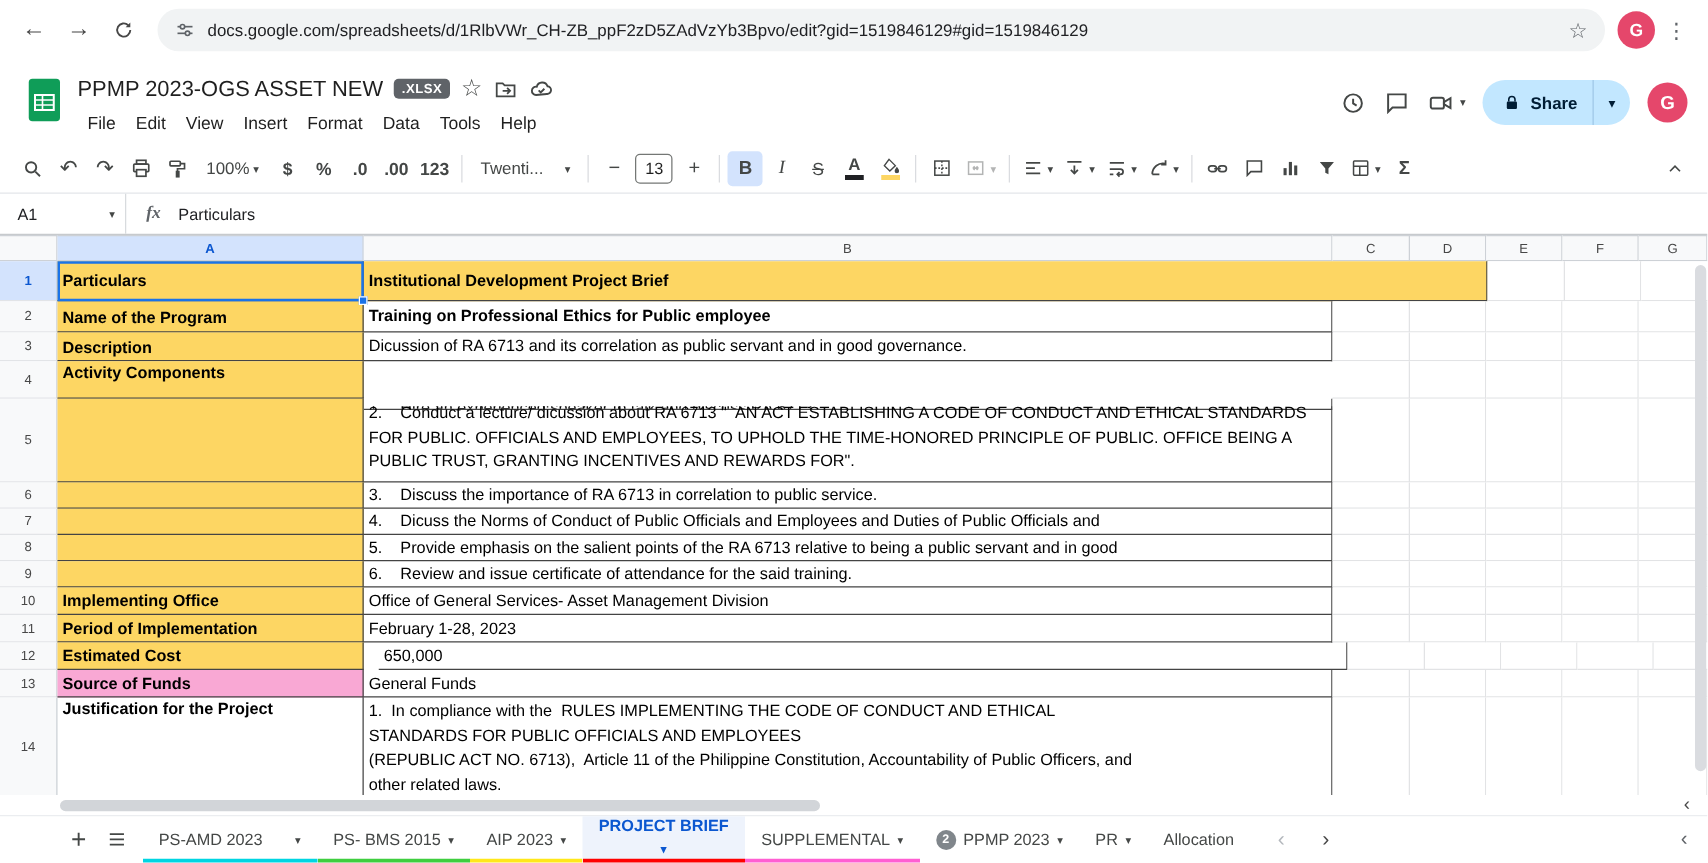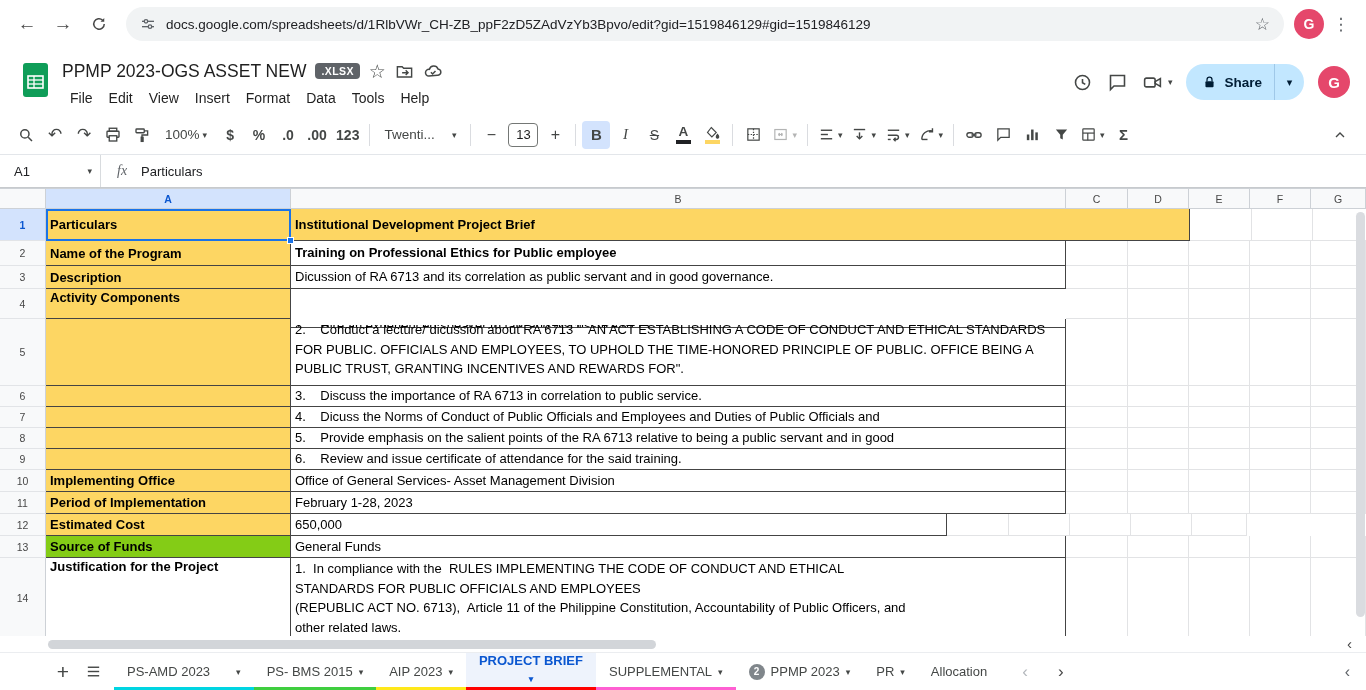--- a/index.html
+++ b/index.html
@@ -51,21 +51,21 @@
   .abar .bar{width:15px;height:4px;margin-top:1px;background:#202124;}
   .abar .bar.yellow{background:#FDD663;}
   .ic{display:flex;align-items:center;justify-content:center;}
   .ic svg{display:block;}
   .tb-spacer{flex:1;}
 
   
   .fbar{height:33px;display:flex;align-items:center;border-bottom:1px solid #c7cacd;}
   .name-box{width:100px;display:flex;align-items:center;justify-content:space-between;padding:0 8px 0 14px;font-size:13px;color:#202124;cursor:pointer;}
   .fsep{width:1px;height:100%;background:#d8dbde;}
-  .fx{font-style:italic;font-family:"Liberation Serif",serif;color:#5f6368;font-size:14px;margin:0 14px 0 16px;}
+  .fx{font-style:italic;font-family:"Liberation Serif",serif;color:#5f6368;font-size:14px;margin:0 14px 0 16px;font-weight:bold;}
   .fvalue{font-size:13px;color:#202124;flex:1;}
 
   
   .grid{position:relative;height:448px;overflow:hidden;background:#fff;}
   .hdr-row{display:flex;height:21px;}
   .corner{width:46px;flex:none;background:#f8f9fa;border:1px solid #cdd1d6;border-left:none;}
   .col-h{height:21px;flex:none;background:#f8f9fa;border-right:1px solid #cdd1d6;border-top:1px solid #cdd1d6;border-bottom:1px solid #cdd1d6;font-size:10.5px;color:#474747;display:flex;align-items:center;justify-content:center;cursor:pointer;}
   .col-h.sel{background:#d3e3fd;color:#0b57d0;font-weight:700;}
   .grow{display:flex;}
   .row-h{width:46px;flex:none;background:#f8f9fa;border-right:1px solid #cdd1d6;border-bottom:1px solid #e2e4e7;font-size:10.5px;color:#474747;display:flex;align-items:center;justify-content:center;cursor:pointer;}
@@ -567,32 +567,32 @@
         </div>
         <div class="cell empty" style="width: 62px;"></div>
         <div class="cell empty" style="width: 61px;"></div>
         <div class="cell empty" style="width: 61px;"></div>
         <div class="cell empty" style="width: 61px;"></div>
         <div class="cell empty" style="width: 55px;"></div>
       </div>
       <div class="grow" style="height: 22px;">
         <div class="row-h">12</div>
         <div class="cell fill bold" style="width: 245px; background: rgb(253, 214, 99);">Estimated Cost</div>
-        <div class="cell" style="width: 656px;">
+        <div class="cell" style="width: 775px; margin-left: 12px;">
           <span class="cb-text">650,000</span>
         </div>
         <div class="cell empty" style="width: 62px;"></div>
         <div class="cell empty" style="width: 61px;"></div>
         <div class="cell empty" style="width: 61px;"></div>
         <div class="cell empty" style="width: 61px;"></div>
         <div class="cell empty" style="width: 55px;"></div>
       </div>
       <div class="grow" style="height: 22px;">
         <div class="row-h">13</div>
-        <div class="cell fill bold" style="width: 245px; background: #84cc16;">Source of Funds</div>
+        <div class="cell fill bold" style="width: 245px; background: #f9a8d4;">Source of Funds</div>
         <div class="cell" style="width: 775px;">
           <span class="cb-text">General Funds</span>
         </div>
         <div class="cell empty" style="width: 62px;"></div>
         <div class="cell empty" style="width: 61px;"></div>
         <div class="cell empty" style="width: 61px;"></div>
         <div class="cell empty" style="width: 61px;"></div>
         <div class="cell empty" style="width: 55px;"></div>
       </div>
       <div class="grow" style="height: 80px;">

